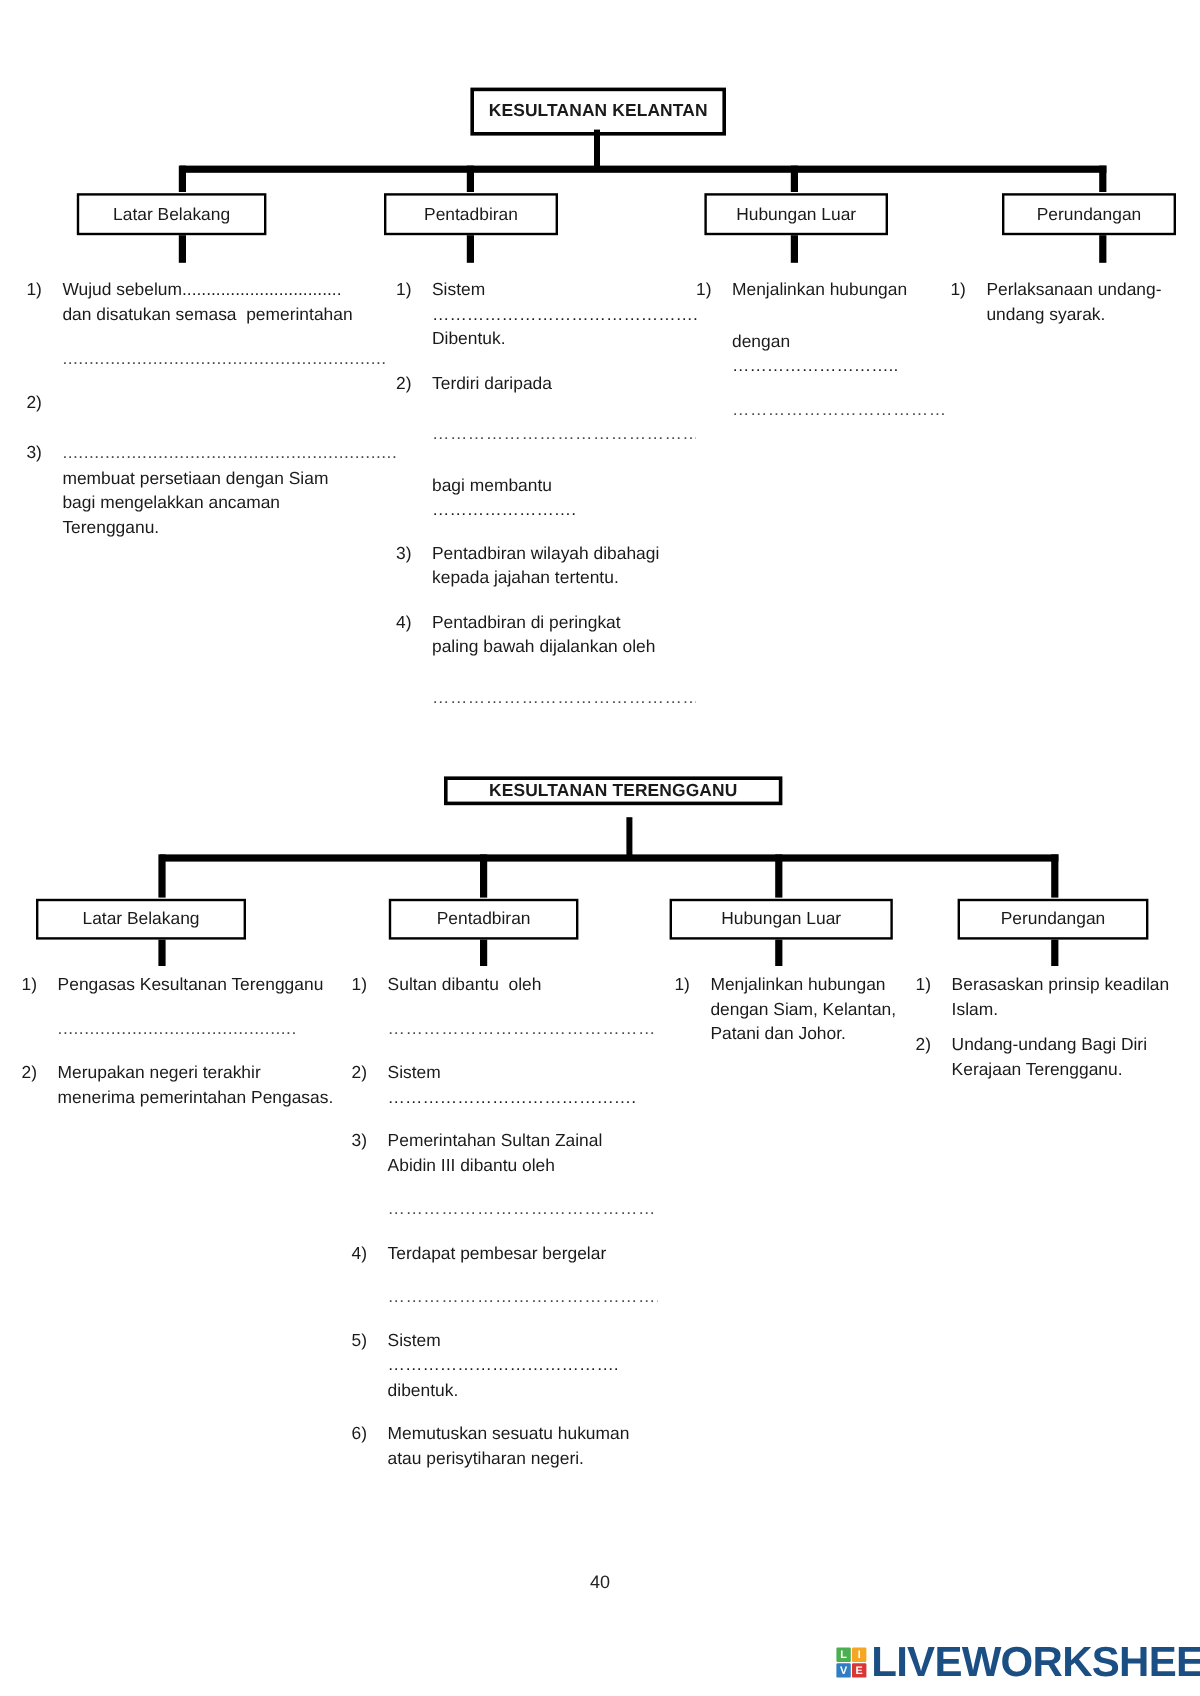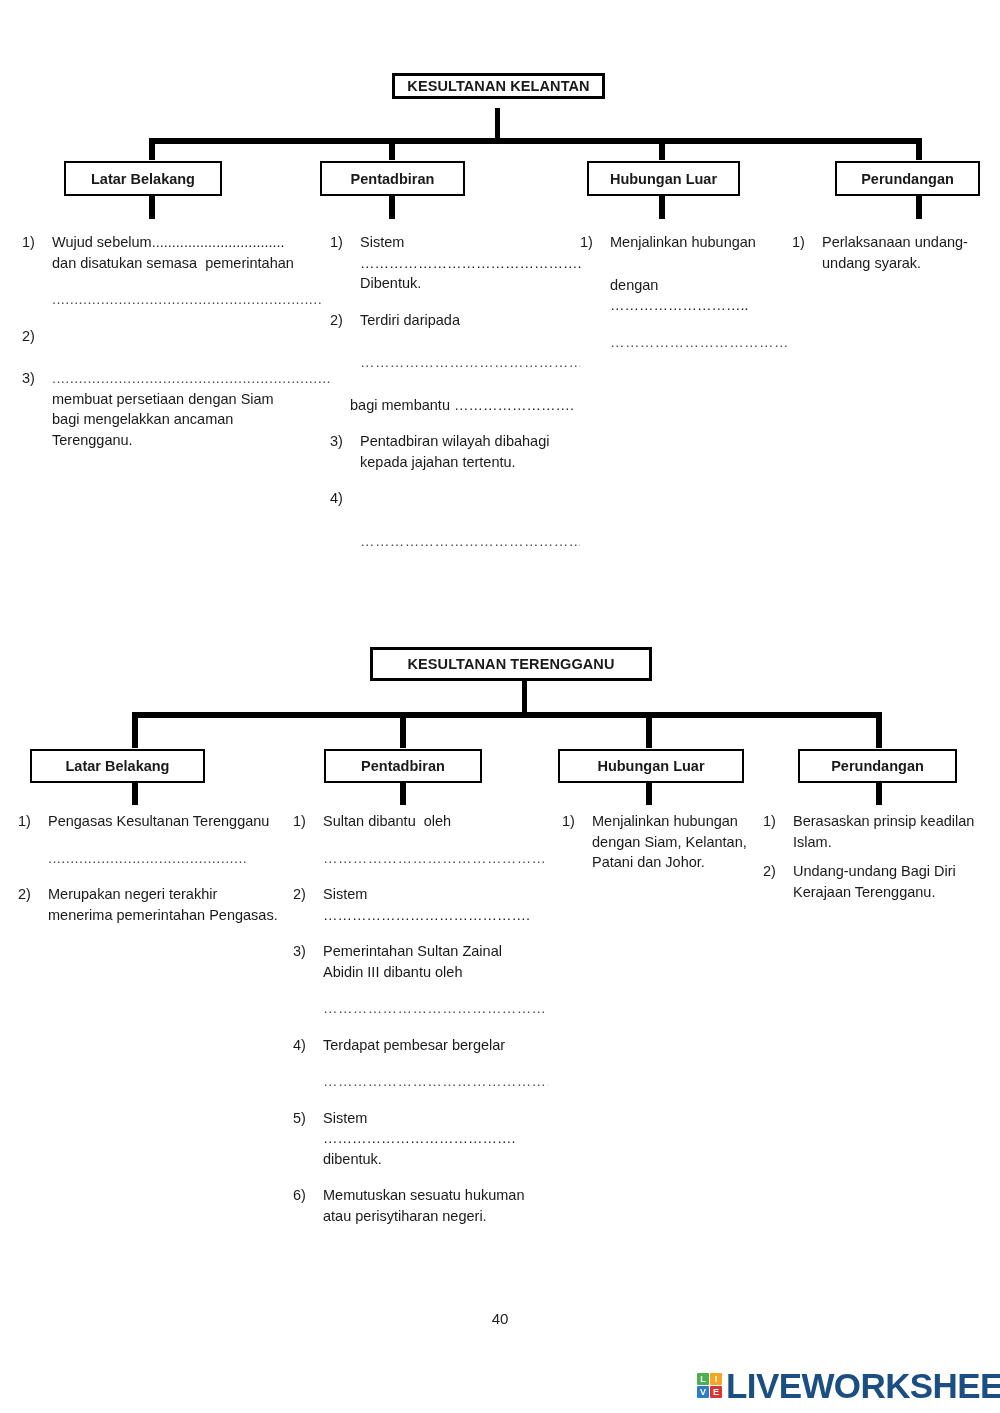--- a/index.html
+++ b/index.html
@@ -35,21 +35,21 @@
     text-align: center;
   }
   .node-box.root {
     border-width: 3px;
     font-weight: bold;
     font-size: 14.5px;
     letter-spacing: 0.1px;
   }
   .node-box.child {
     border-width: 2.5px;
-    font-weight: bold;
+    font-weight: normal;
     font-size: 14.5px;
   }
 
   .connector {
     position: absolute;
     background: #000000;
   }
   .v-line { width: 5px; }
   .h-line { height: 5px; }
 
@@ -128,21 +128,21 @@
     line-height: 1;
   }
 </style>
 </head>
 <body>
 
 <div class="page">
 
   <div>
 
-    <div class="node-box root" style="left:392px; top:73px; width:213px; height:26px;">
+    <div class="node-box root" style="left:392px; top:73px; width:213px; height:40px;">
       <span>KESULTANAN KELANTAN</span>
     </div>
 
     <div class="connector v-line" style="left:495px; top:108px; width:5px; height:33px;"></div>
 
     <div class="connector h-line" style="left:150px; top:138px; width:772px; height:6px;"></div>
 
     <div class="connector v-line" style="left:149px; top:138px; width:6px; height:22px;"></div>
     <div class="connector v-line" style="left:389px; top:138px; width:6px; height:22px;"></div>
     <div class="connector v-line" style="left:659px; top:138px; width:6px; height:22px;"></div>
@@ -195,31 +195,32 @@
       </div>
       <div class="gap-md"></div>
 
       <div class="item">
         <div class="marker">2)</div>
         <div class="body"><span>Terdiri daripada</span></div>
       </div>
       <div class="gap-lg"></div>
       <div class="blank-line" style="margin-left:30px;">……………………………………………….</div>
       <div class="gap-lg"></div>
-      <div class="body" style="margin-left:20px;">bagi membantu …………………….</div>
+      <div class="body" style="margin-left:30px;">bagi membantu …………………….</div>
       <div class="gap-md"></div>
 
       <div class="item">
         <div class="marker">3)</div>
         <div class="body"><span>Pentadbiran wilayah dibahagi</span><br><span>kepada jajahan tertentu.</span></div>
       </div>
       <div class="gap-md"></div>
 
       <div class="item">
         <div class="marker">4)</div>
+        <div class="body"><span>Pentadbiran di peringkat</span><br><span>paling bawah dijalankan oleh</span></div>
       </div>
       <div class="gap-lg"></div>
       <div class="blank-line" style="margin-left:30px;">………………………………………….</div>
     </div>
 
     <div class="col" style="left:580px; top:232px; width:210px;">
 
       <div class="item">
         <div class="marker">1)</div>
         <div class="body"><span>Menjalinkan hubungan</span></div>
@@ -234,21 +235,21 @@
 
       <div class="item">
         <div class="marker">1)</div>
         <div class="body"><span>Perlaksanaan undang-</span><br><span>undang syarak.</span></div>
       </div>
     </div>
   </div>
 
   <div>
 
-    <div class="node-box root" style="left:370px; top:647px; width:282px; height:34px;">
+    <div class="node-box root" style="left:370px; top:647px; width:282px; height:24px;">
       <span>KESULTANAN TERENGGANU</span>
     </div>
 
     <div class="connector v-line" style="left:522px; top:681px; width:5px; height:34px;"></div>
     <div class="connector h-line" style="left:133px; top:712px; width:749px; height:6px;"></div>
     <div class="connector v-line" style="left:132px; top:712px; width:6px; height:36px;"></div>
     <div class="connector v-line" style="left:400px; top:712px; width:6px; height:36px;"></div>
     <div class="connector v-line" style="left:646px; top:712px; width:6px; height:36px;"></div>
     <div class="connector v-line" style="left:876px; top:712px; width:6px; height:36px;"></div>
 

